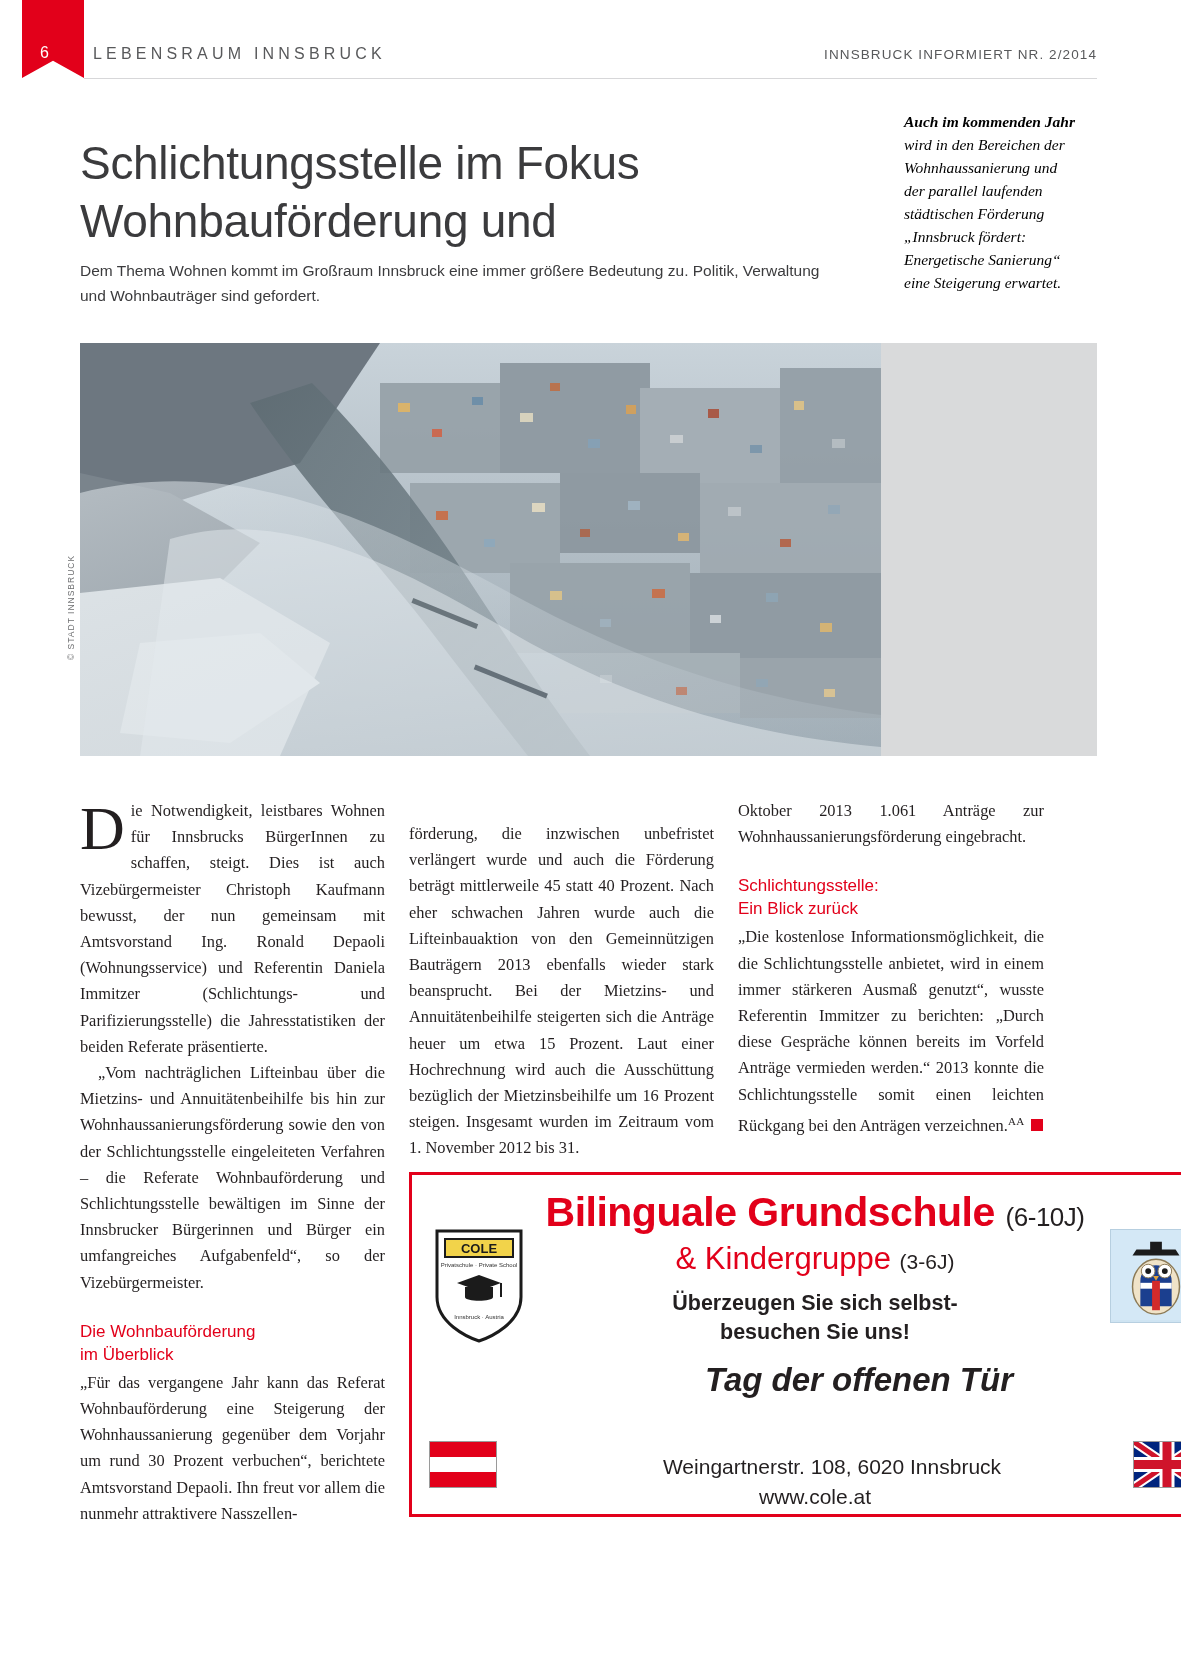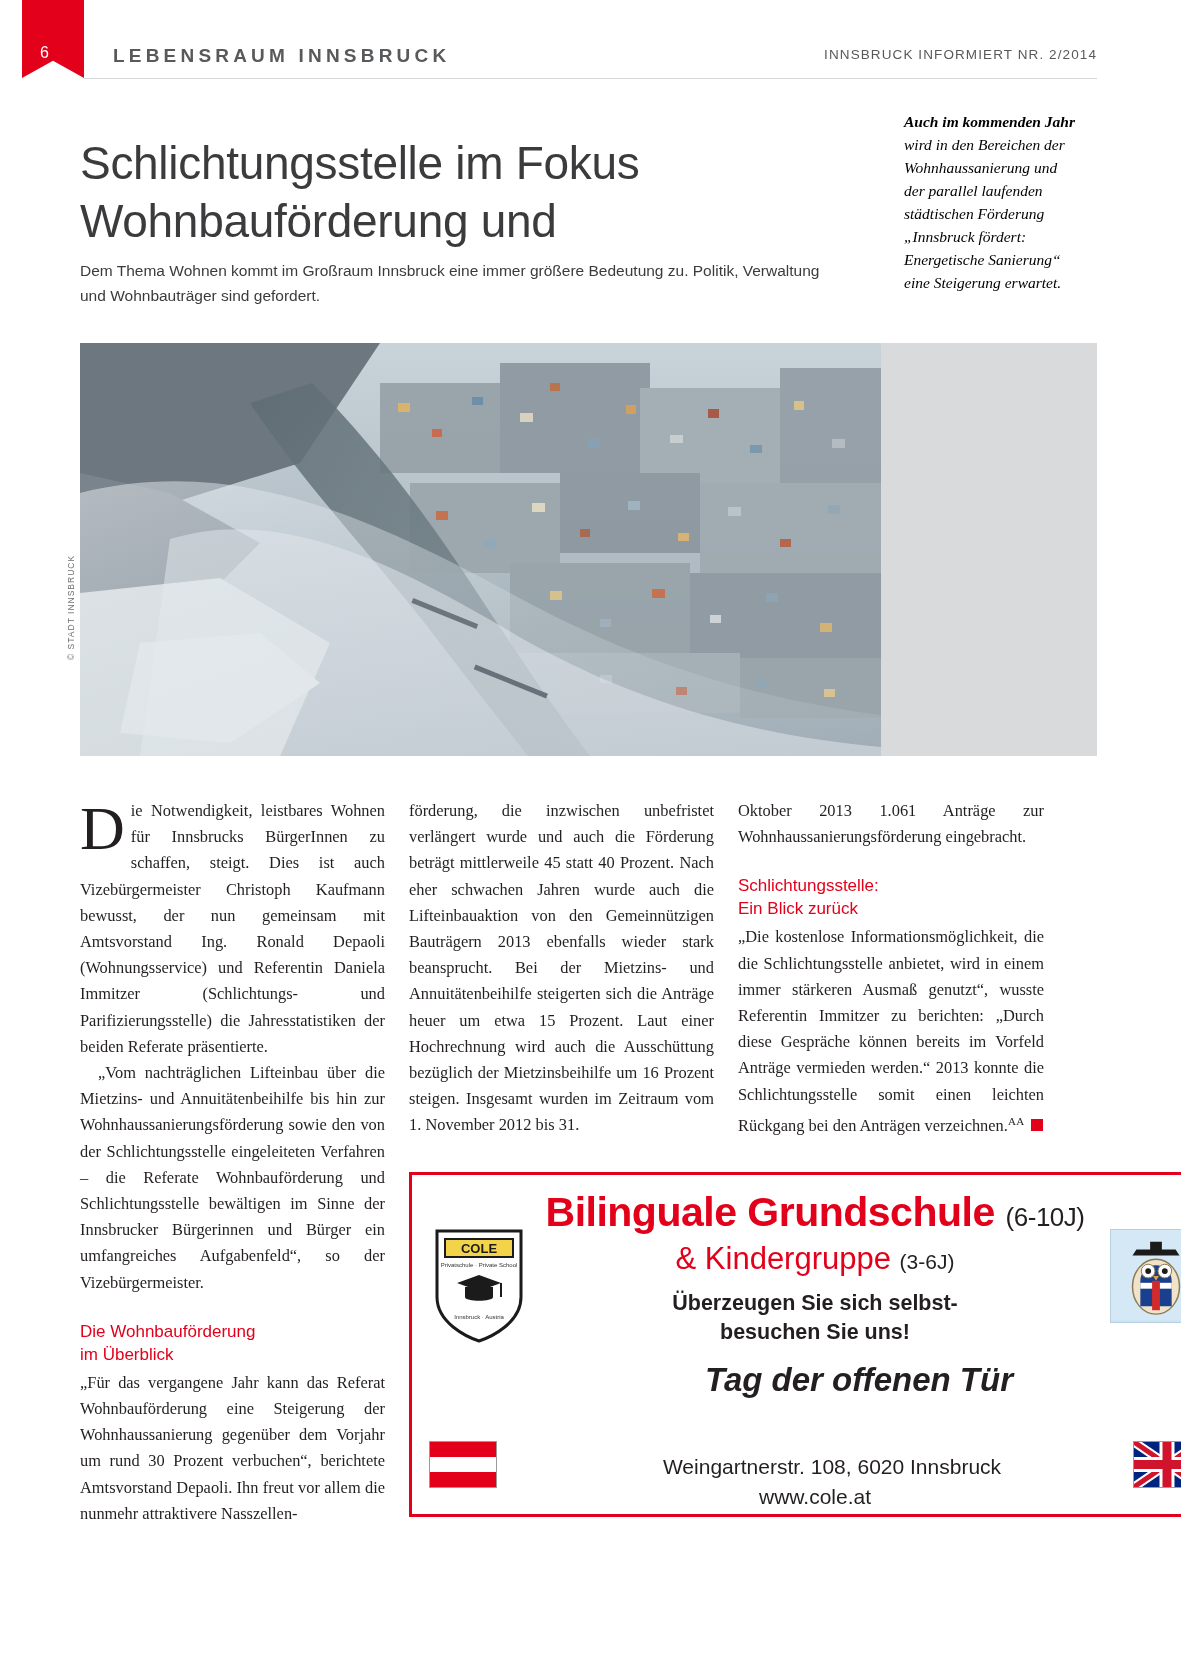--- a/index.html
+++ b/index.html
@@ -35,25 +35,24 @@
     position: absolute;
     top: 44px; left: 40px;
     font-size: 16px;
     color: #ffffff;
     font-weight: 400;
     letter-spacing: .5px;
   }
   .section-title {
     position: absolute;
     top: 45px; left: 93px;
-    font-size: 19px;
+    font-size: 16px;
     letter-spacing: 4.2px;
     color: #58595b;
-    font-weight: 700;
-    margin-left: 20px;
+    font-weight: 400;
   }
   .issue-label {
     position: absolute;
     top: 47px; right: 84px;
     font-size: 13.5px;
     letter-spacing: 1.1px;
     color: #58595b;
     font-weight: 400;
   }
   .header-rule {
@@ -131,21 +130,21 @@
     width: 305px;
     font-family: "Liberation Serif", serif;
     font-size: 16.4px;
     line-height: 26.2px;
     text-align: justify;
     color: #231f20;
   }
   .col p { margin: 0; }
   .col p.indent { text-indent: 18px; }
   #col1 { left: 80px; }
-  #col2 { left: 409px; }
+  #col2 { left: 409px; margin-top: 23px; }
   #col3 { left: 738px; width: 306px; }
 
   .dropcap::first-letter {
     float: left;
     font-size: 62px;
     line-height: 52px;
     padding: 4px 6px 0 0;
     font-family: "Liberation Serif", serif;
     font-weight: 400;
   }

